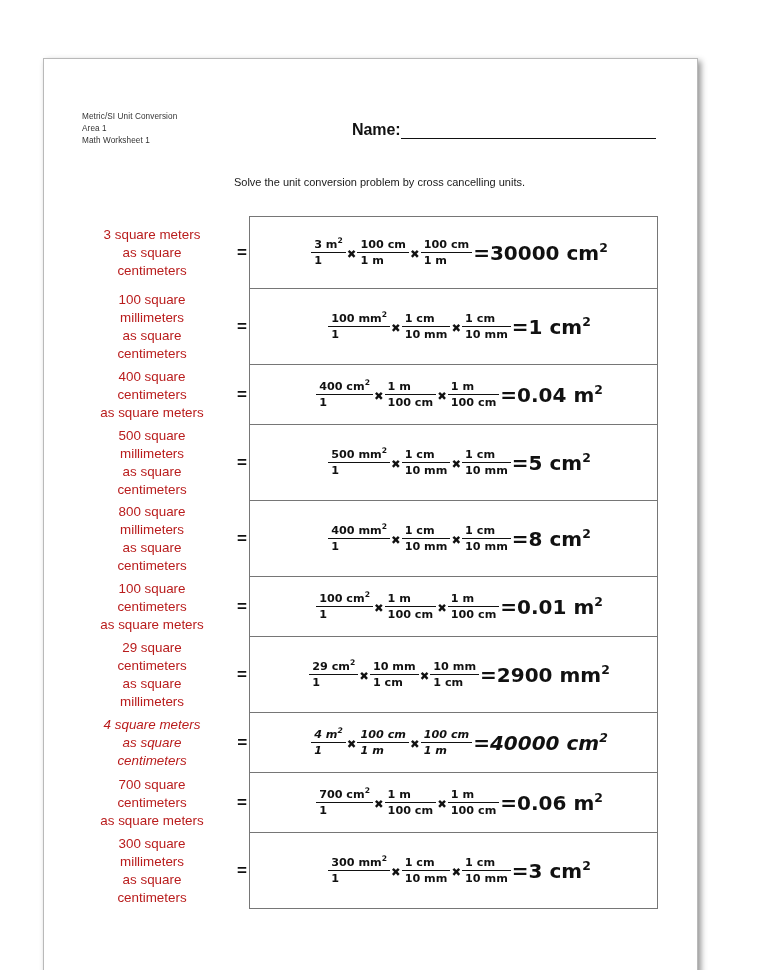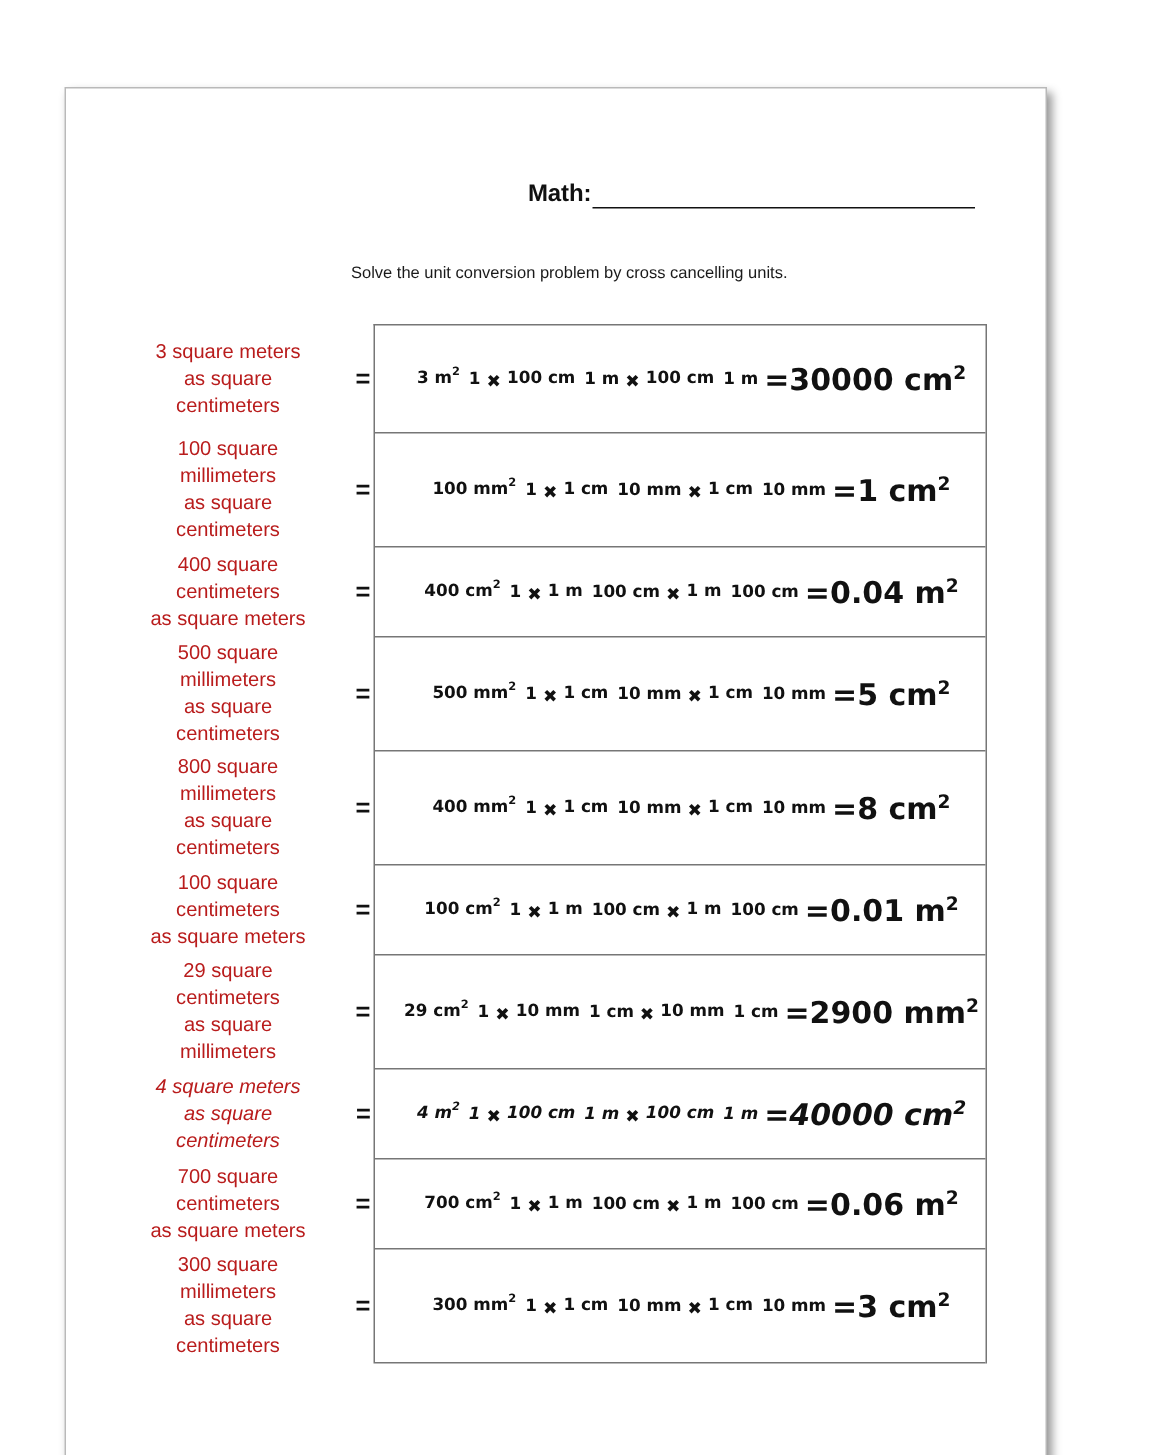--- a/index.html
+++ b/index.html
@@ -124,20 +124,21 @@
     display: flex;
     align-items: center;
     justify-content: center;
     font-family: "DejaVu Sans", sans-serif;
     font-weight: bold;
     color: #111;
     transform: translateX(6px);
   }
   .frac {
     display: inline-flex;
+    flex-direction: column;
     line-height: 1.18;
   }
   .frac .num {
     font-size: 11.2px;
     padding: 0 3px 1px 3px;
     white-space: nowrap;
   }
   .frac .bar {
     width: 100%;
     height: 0;
@@ -165,23 +166,28 @@
     vertical-align: super;
     line-height: 0;
   }
   .result sup { font-size: 0.62em; }
 </style>
 </head>
 <body>
 
 <div id="page-sheet">
 
+  <div id="worksheet-header">
+    <div>Metric/SI Unit Conversion</div>
+    <div>Area 1</div>
+    <div>Math Worksheet 1</div>
+  </div>
 
   <div id="name-field">
-    <span class="name-label">Math:</span>
+    <span class="name-label">Name:</span>
     <span class="name-line"></span>
   </div>
 
   <div id="instruction-line">Solve the unit conversion problem by cross cancelling units.</div>
 
   <div id="problem-table">
       <div class="problem-row" style="height: 72px;">
         <div class="problem-prompt">
           <span>3 square meters</span>
           <span>as square</span>

